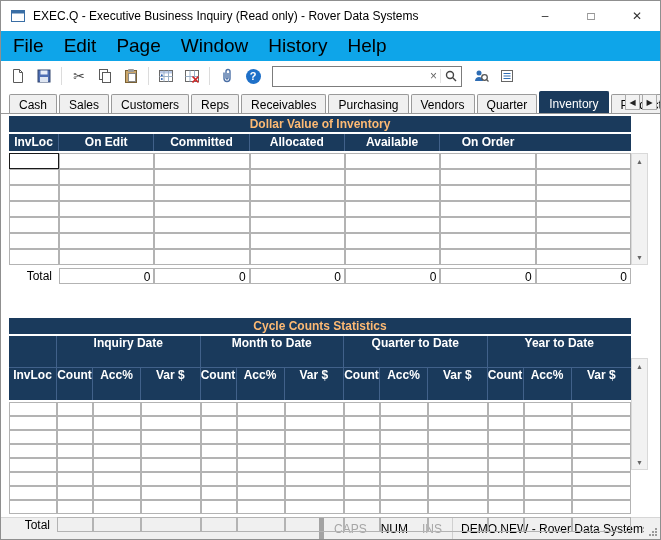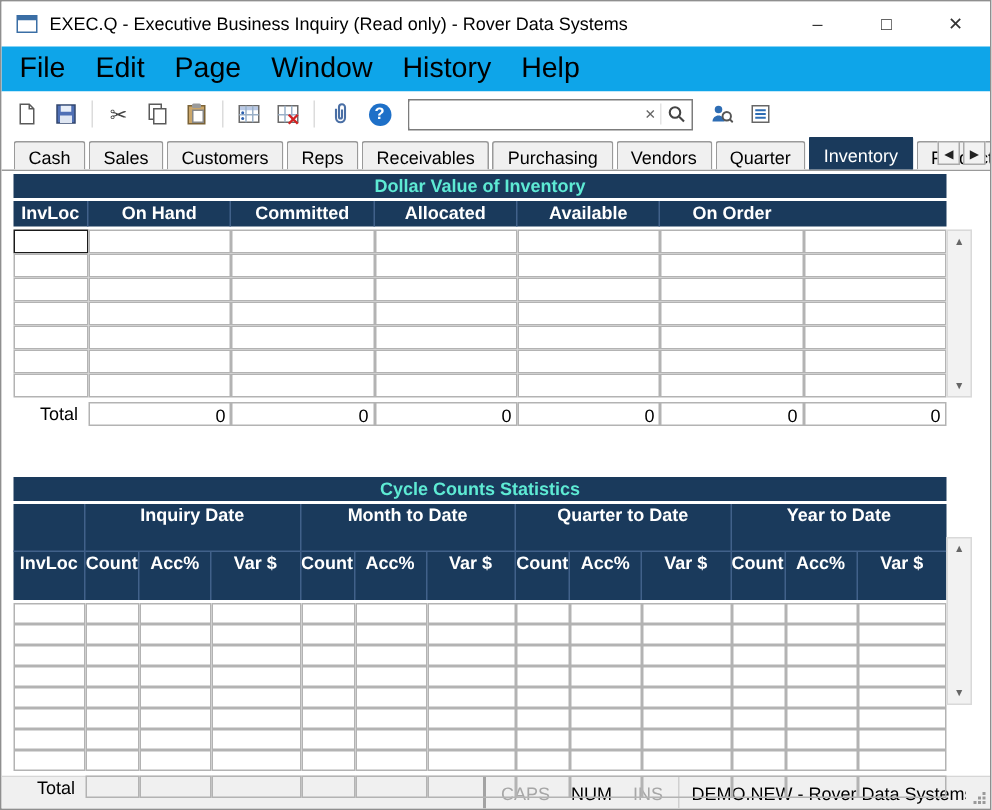--- a/index.html
+++ b/index.html
@@ -32,21 +32,21 @@
   
   .tabstrip{flex:0 0 23px;display:flex;align-items:flex-start;background:#fff;border-bottom:1px solid #999;padding-left:8px;position:relative}
   .tablist{display:flex;align-items:flex-end}
   .tab{height:19px;border:1px solid #9a9a9a;border-bottom:none;border-radius:2px 2px 0 0;background:#f0f0f0;font-size:12px;padding:3px 9px 0;margin-right:2px;white-space:nowrap;color:#000;cursor:default}
   .tab.active{height:22px;background:var(--navy,#1a3a5c);color:#fff;padding-top:5px;border-color:var(--navy,#1a3a5c)}
   .tab-scroll{position:absolute;right:3px;bottom:3px;display:flex;gap:2px}
   .tsbtn{width:15px;height:16px;border:1px solid #aaa;background:#f2f2f2;font-size:8px;color:#222;display:flex;align-items:center;justify-content:center}
 
   
   .content{flex:1;position:relative;background:#fff}
-  .tbl-title{height:16px;line-height:16px;background:var(--navy,#1a3a5c);color:#5eead4;font-size:12px;font-weight:bold;text-align:center}
+  .tbl-title{height:16px;line-height:16px;background:var(--navy,#1a3a5c);color:#fdba74;font-size:12px;font-weight:bold;text-align:center}
   .t1{position:absolute;left:8px;top:2px;width:622px}
   .t2{position:absolute;left:8px;top:204px;width:622px}
   .thead{display:grid;background:var(--navy,#1a3a5c);margin-top:2px}
   .thead + .thead{margin-top:0}
   .grid7{grid-template-columns:50px repeat(6,1fr)}
   .grid5{grid-template-columns:48px repeat(4,1fr)}
   .grid13{grid-template-columns:48px repeat(4,36px 48px 1fr)}
   .th{height:17px;line-height:17px;color:#fff;font-size:12px;font-weight:bold;text-align:center;border-right:1px solid #41618a;overflow:hidden;white-space:nowrap}
   .th:last-child{border-right:0}
   .t2 .th{height:32px;line-height:15px}
@@ -60,21 +60,21 @@
   .total-cell{height:16px;border:1px solid #b3b3b3;text-align:right;padding:1px 3px 0 0;font-size:12px;color:#000}
   .total-cell2{height:15px;border:1px solid #b3b3b3}
   .vscroll{position:absolute;width:17px;background:#f2f2f2;border:1px solid #d9d9d9;display:flex;flex-direction:column;justify-content:space-between;align-items:center}
   .vs1{left:630px;top:39px;height:112px}
   .vs2{left:630px;top:244px;height:112px}
   .vs-btn{width:15px;height:14px;display:flex;align-items:center;justify-content:center;font-size:7px;color:#666}
 
   
   .statusbar{flex:0 0 22px;background:#f0f0f0;border-top:1px solid #d6d6d6;display:flex;align-items:stretch;font-size:12px}
   .sb-spacer{flex:1}
-  .sb-keys{display:flex;align-items:center;gap:14px;padding:0 10px;border-left:2px solid #a3a3a3;color:#a6a6a6}
+  .sb-keys{display:flex;align-items:center;gap:14px;padding:0 10px;border-left:5px solid #a3a3a3;color:#a6a6a6}
   .key.on{color:#000;font-weight:normal}
   .sb-msg{width:192px;border-left:1px solid #d0d0d0;display:flex;align-items:center;padding-left:8px;color:#000;white-space:nowrap;overflow:hidden}
   .sb-grip{width:16px;display:flex;align-items:flex-end;justify-content:flex-end;padding:2px}
 </style>
 </head>
 <body>
 
 <div class="window">
 
   <div class="titlebar">
@@ -202,21 +202,21 @@
       <div class="tsbtn">▶</div>
     </div>
   </div>
 
   <div class="content">
 
     <div class="t1">
       <div class="tbl-title">Dollar Value of Inventory</div>
       <div class="thead grid7">
           <div class="th">InvLoc</div>
-          <div class="th">On Hand</div>
+          <div class="th">On Edit</div>
           <div class="th">Committed</div>
           <div class="th">Allocated</div>
           <div class="th">Available</div>
           <div class="th">On Order</div>
         </div>
       <div class="tbody grid7">
           <div class="cell focus"></div>
           <div class="cell"></div>
           <div class="cell"></div>
           <div class="cell"></div>

